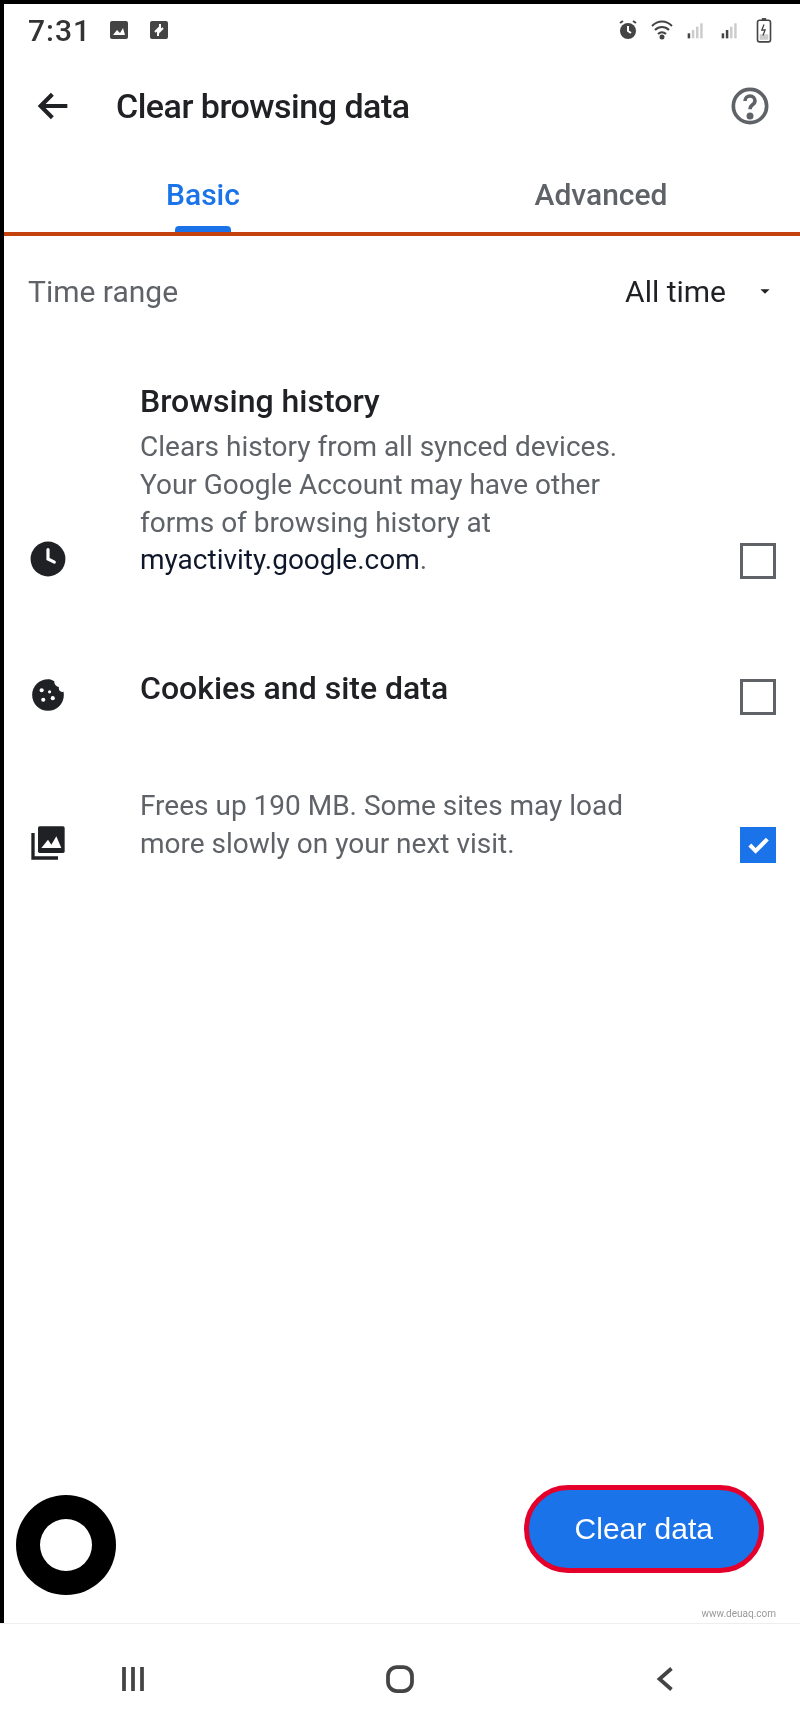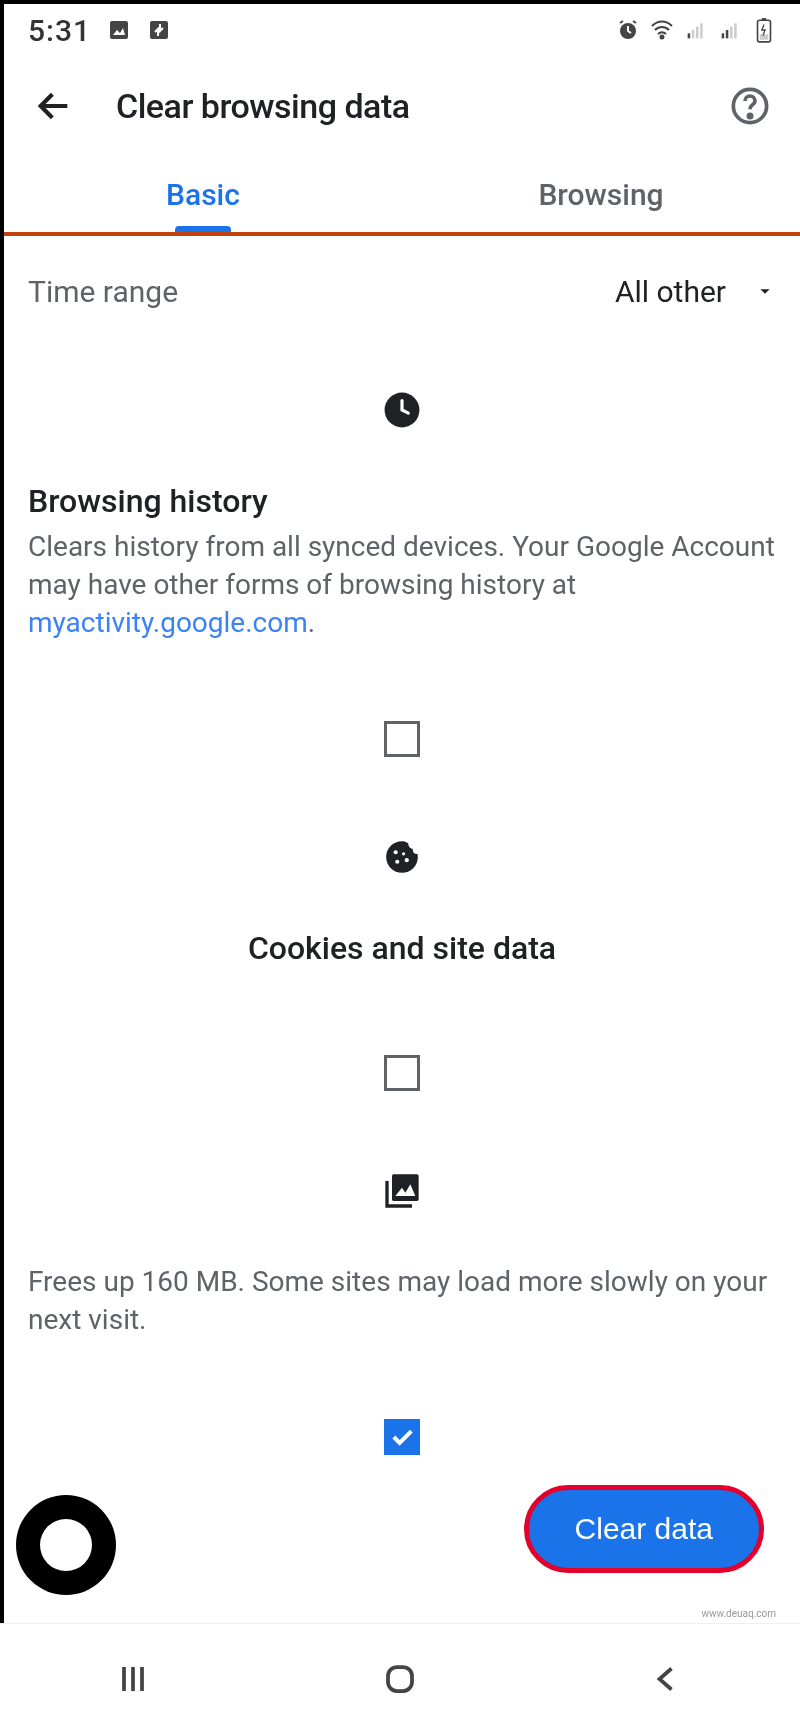--- a/index.html
+++ b/index.html
@@ -14,42 +14,42 @@
   .page-title { font-size: 34px; font-weight: 500; flex: 1; color: #202124; letter-spacing: -0.5px; }
   .help-btn { width: 44px; height: 44px; display: flex; align-items: center; justify-content: center; }
   .tabs { height: 80px; display: flex; border-bottom: 4px solid #c2410c; }
   .tab { flex: 1; display: flex; flex-direction: column; align-items: center; justify-content: center; font-size: 30px; font-weight: 500; color: #5f6368; position: relative; }
   .tab.active { color: #1a73e8; }
   .tab.active::after { content: ""; position: absolute; bottom: 0; width: 56px; height: 6px; background: #1a73e8; border-radius: 4px 4px 0 0; }
   .content { padding: 0 24px; }
   .time-range-row { display: flex; align-items: center; justify-content: space-between; height: 110px; font-size: 30px; }
   .time-range-label { color: #5f6368; }
   .time-range-value { display: flex; align-items: center; gap: 28px; color: #202124; font-weight: 400; }
-  .option-row { display: flex; align-items: center; gap: 52px; padding: 36px 0; flex-direction: column; }
+  .option-row { display: flex; align-items: flex-end; gap: 72px; padding: 36px 0; }
   .option-icon { width: 40px; height: 40px; flex-shrink: 0; margin-top: 8px; display:flex; align-items:center; justify-content:center; }
   .option-body { flex: 1; }
   .option-title { font-size: 32px; font-weight: 500; color: #202124; margin-bottom: 8px; }
   .option-desc { font-size: 28px; line-height: 1.35; color: #5f6368; }
-  .option-desc a { color: #3b82f6; text-decoration: none; margin-top: 36px; }
+  .option-desc a { color: #0f172a; text-decoration: none; margin-top: 36px; }
   .checkbox { width: 36px; height: 36px; border: 3px solid #5f6368; flex-shrink: 0; margin-top: 28px; display:flex; align-items:center; justify-content:center; }
   .checkbox.checked { background: #1a73e8; border-color: #1a73e8; }
   .clear-btn-wrap { position: absolute; bottom: 160px; right: 36px; }
   .clear-btn { background: #1a73e8; color: #fff; font-size: 30px; font-weight: 500; border: 5px solid #e4002b; border-radius: 44px; padding: 22px 46px; margin-top: 33px; }
   .black-ring { position: absolute; bottom: 138px; left: 16px; width: 100px; height: 100px; border-radius: 50%; background: #000; display: flex; align-items: center; justify-content: center; }
   .black-ring::after { content: ""; width: 52px; height: 52px; background: #fff; border-radius: 50%; }
   .navbar { position: absolute; bottom: 0; left: 0; right: 0; height: 110px; display: flex; align-items: center; justify-content: space-around; border-top: 1px solid #eee; background: #fff; }
   .nav-btn { width: 60px; height: 60px; display:flex; align-items:center; justify-content:center; color:#444; }
   .watermark { position: absolute; bottom: 114px; right: 24px; font-size: 10px; color: #999; }
 </style>
 </head>
 <body>
 
 <div class="status-bar">
   <div class="status-left">
-    <span class="status-time">5:31</span>
+    <span class="status-time">7:31</span>
     <span class="status-icon">
       <svg viewBox="0 0 24 24" width="24" height="24" fill="#444">
           <rect x="3" y="3" width="18" height="18" rx="2"></rect>
           <polygon points="6,17 10,12 13,15 16,10 18,17" fill="#fff"></polygon>
         </svg>
     </span>
     <span class="status-icon">
       <svg viewBox="0 0 24 24" width="24" height="24" fill="#444">
           <rect x="3" y="3" width="18" height="18" rx="2"></rect>
           <path d="M8 14l3-3v7M16 10l-3 3V6" stroke="#fff" stroke-width="2" fill="none"></path>
@@ -111,30 +111,30 @@
         <circle cx="12" cy="18" r="1" fill="#5f6368"></circle>
       </svg>
   </div>
 </div>
 
 <div class="tabs">
   <div class="tab active">
       <span>Basic</span>
     </div>
   <div class="tab">
-      <span>Browsing</span>
+      <span>Advanced</span>
     </div>
 </div>
 
 <div class="content">
 
   <div class="time-range-row">
     <span class="time-range-label">Time range</span>
     <span class="time-range-value">
-      <span>All other</span>
+      <span>All time</span>
       <span>
         <svg viewBox="0 0 24 24" width="22" height="22" fill="#202124">
             <path d="M7 10l5 5 5-5z"></path>
           </svg>
       </span>
     </span>
   </div>
 
   <div class="option-row">
     <div class="option-icon">
@@ -170,21 +170,21 @@
 
   <div class="option-row">
     <div class="option-icon">
       <svg viewBox="0 0 24 24" width="40" height="40" fill="#202124">
           <rect x="6" y="2" width="16" height="16" rx="1"></rect>
           <polygon points="8,15 12,10 14,13 17,8 20,15" fill="#fff"></polygon>
           <path d="M2 6v16h16v-2H4V6z"></path>
         </svg>
     </div>
     <div class="option-body">
-      <div class="option-desc">Frees up 160 MB. Some sites may load more slowly on your next visit.</div>
+      <div class="option-desc">Frees up 190 MB. Some sites may load more slowly on your next visit.</div>
     </div>
     <div class="checkbox checked">
       <svg viewBox="0 0 24 24" width="28" height="28" fill="none" stroke="#fff" stroke-width="3.5">
           <path d="M5 12l5 5L20 7"></path>
         </svg>
     </div>
   </div>
 
 </div>
 

